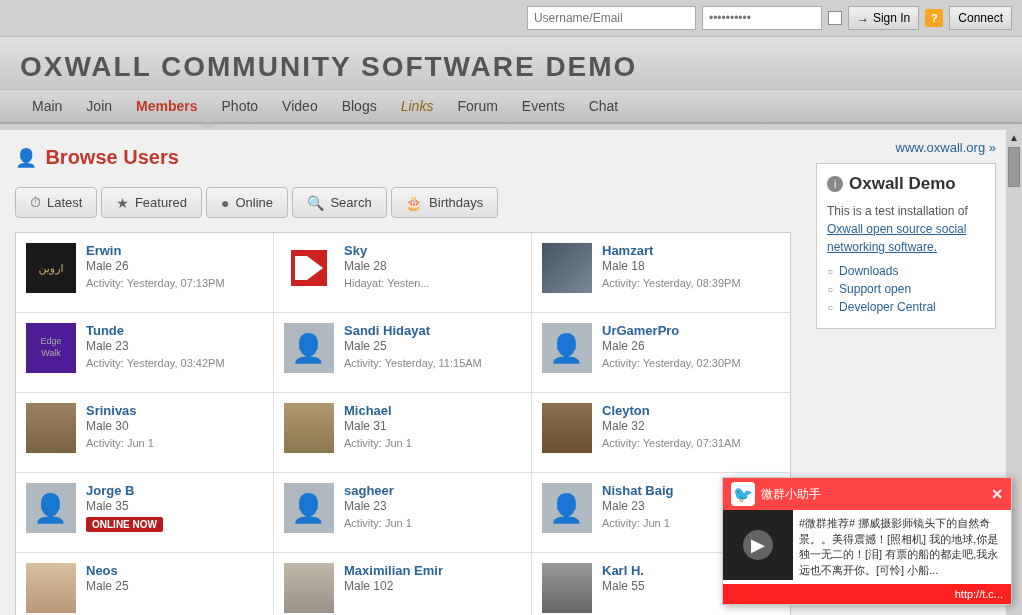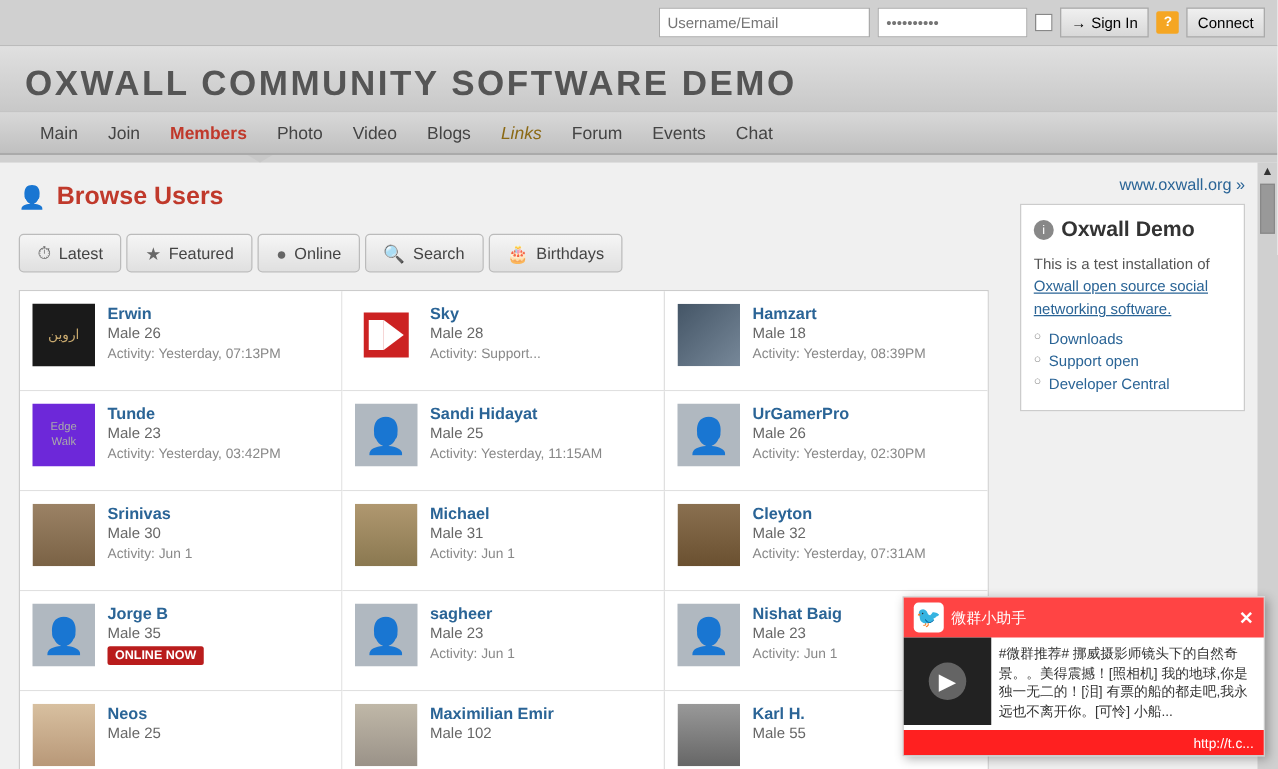--- a/index.html
+++ b/index.html
@@ -270,20 +270,21 @@
       line-height: 1.5;
       margin-bottom: 8px;
     }
     #sidebar-box a { color: #2a6496; }
     .sidebar-links { list-style: none; margin-top: 6px; }
     .sidebar-links li {
       font-size: 12px;
       color: #555;
       margin-bottom: 4px;
       display: flex;
+      align-items: center;
       gap: 6px;
     }
     .sidebar-links li::before {
       content: '○';
       font-size: 10px;
       color: #888;
     }
     .sidebar-links a { color: #2a6496; text-decoration: none; }
 
     
@@ -473,37 +474,37 @@
           <div class="user-avatar" style="background:#fff; display:flex; align-items:center; justify-content:center;">
             <svg width="44" height="44" viewBox="0 0 44 44">
               <rect x="4" y="4" width="36" height="36" fill="#cc2222"></rect>
               <rect x="8" y="10" width="12" height="24" fill="#fff"></rect>
               <polygon points="20,10 36,22 20,34" fill="#fff"></polygon>
             </svg>
           </div>
           <div class="user-info">
             <a class="user-name">Sky</a>
             <div class="user-meta">Male 28</div>
-            <div class="user-activity">Activity: Support...</div>
+            <div class="user-activity">Hidayat: Yesten...</div>
           </div>
         </div>
 
         <div class="user-card">
           <div class="user-avatar" style="background:#556677;">
             <div style="width:50px;height:50px;background:linear-gradient(135deg,#445566,#778899);"></div>
           </div>
           <div class="user-info">
             <a class="user-name">Hamzart</a>
             <div class="user-meta">Male 18</div>
             <div class="user-activity">Activity: Yesterday, 08:39PM</div>
           </div>
         </div>
 
         <div class="user-card">
-          <div class="user-avatar" style="background:#6d28d9; display:flex; align-items:center; justify-content:center;">
+          <div class="user-avatar" style="background:#4c1d95; display:flex; align-items:center; justify-content:center;">
             <span style="color:#aaaaaa; font-size:9px; text-align:center; line-height:1.3; padding:2px;">Edge<br>Walk</span>
           </div>
           <div class="user-info">
             <a class="user-name">Tunde</a>
             <div class="user-meta">Male 23</div>
             <div class="user-activity">Activity: Yesterday, 03:42PM</div>
           </div>
         </div>
 
         <div class="user-card">

